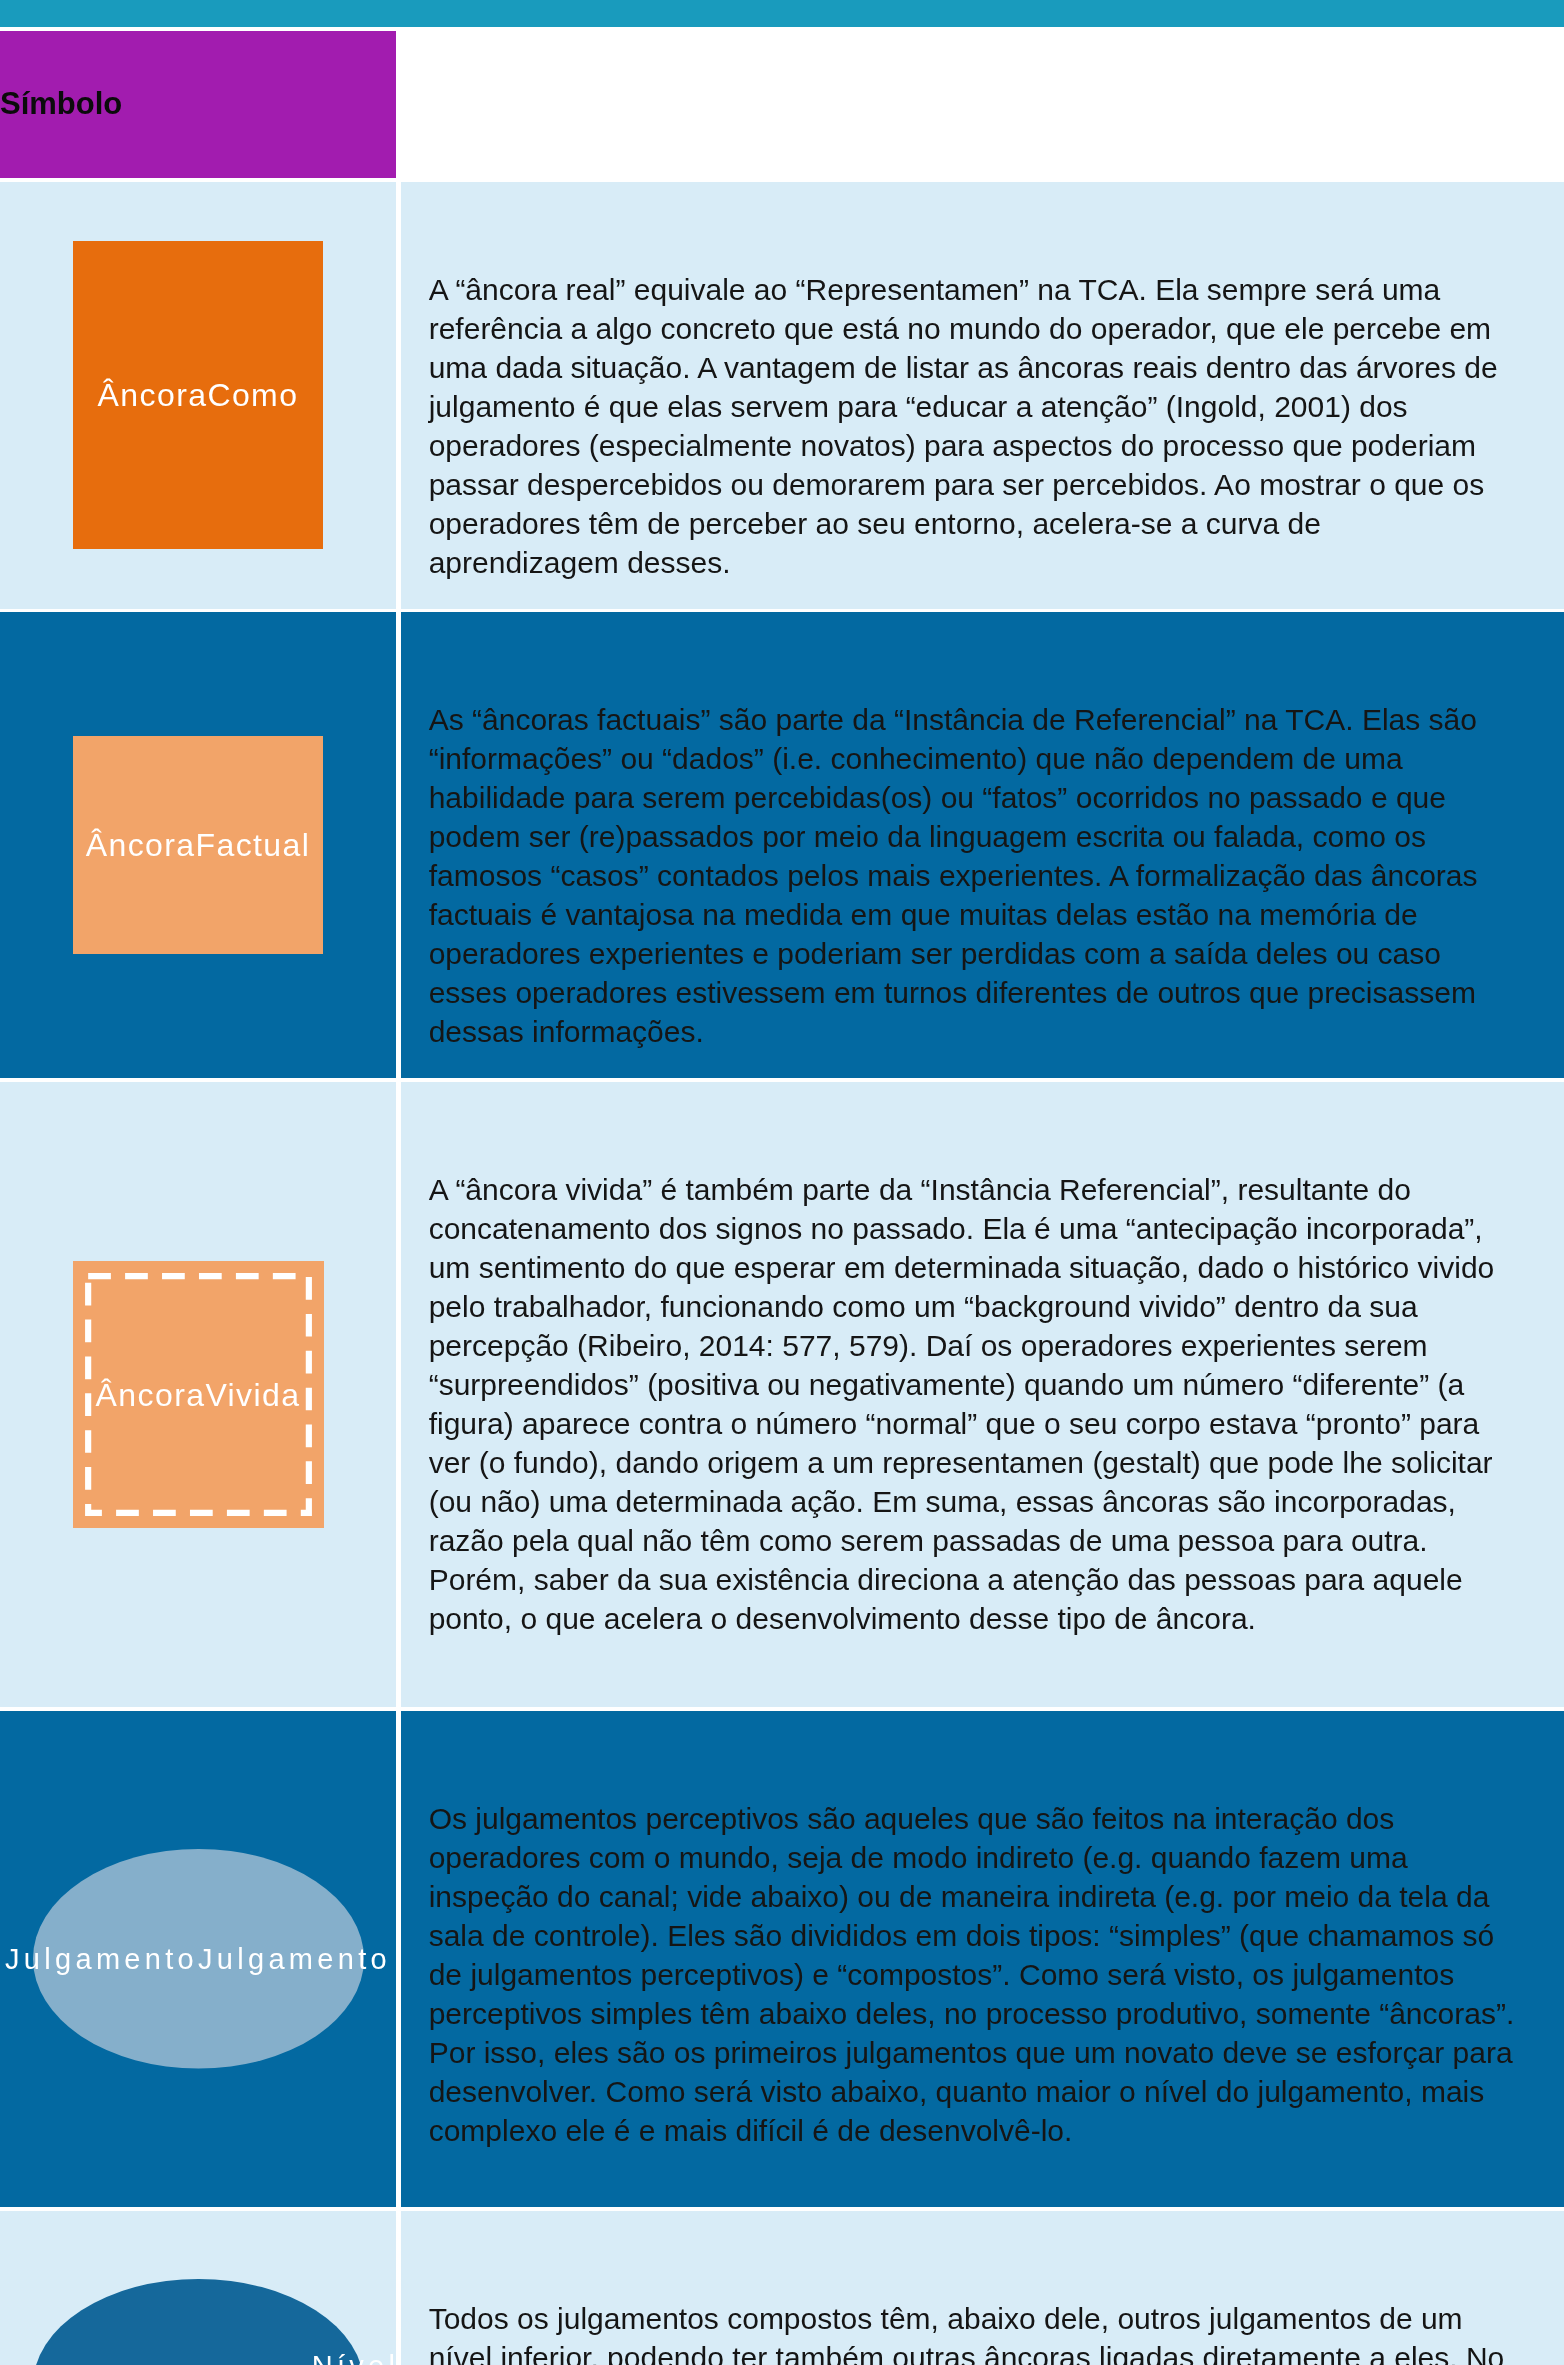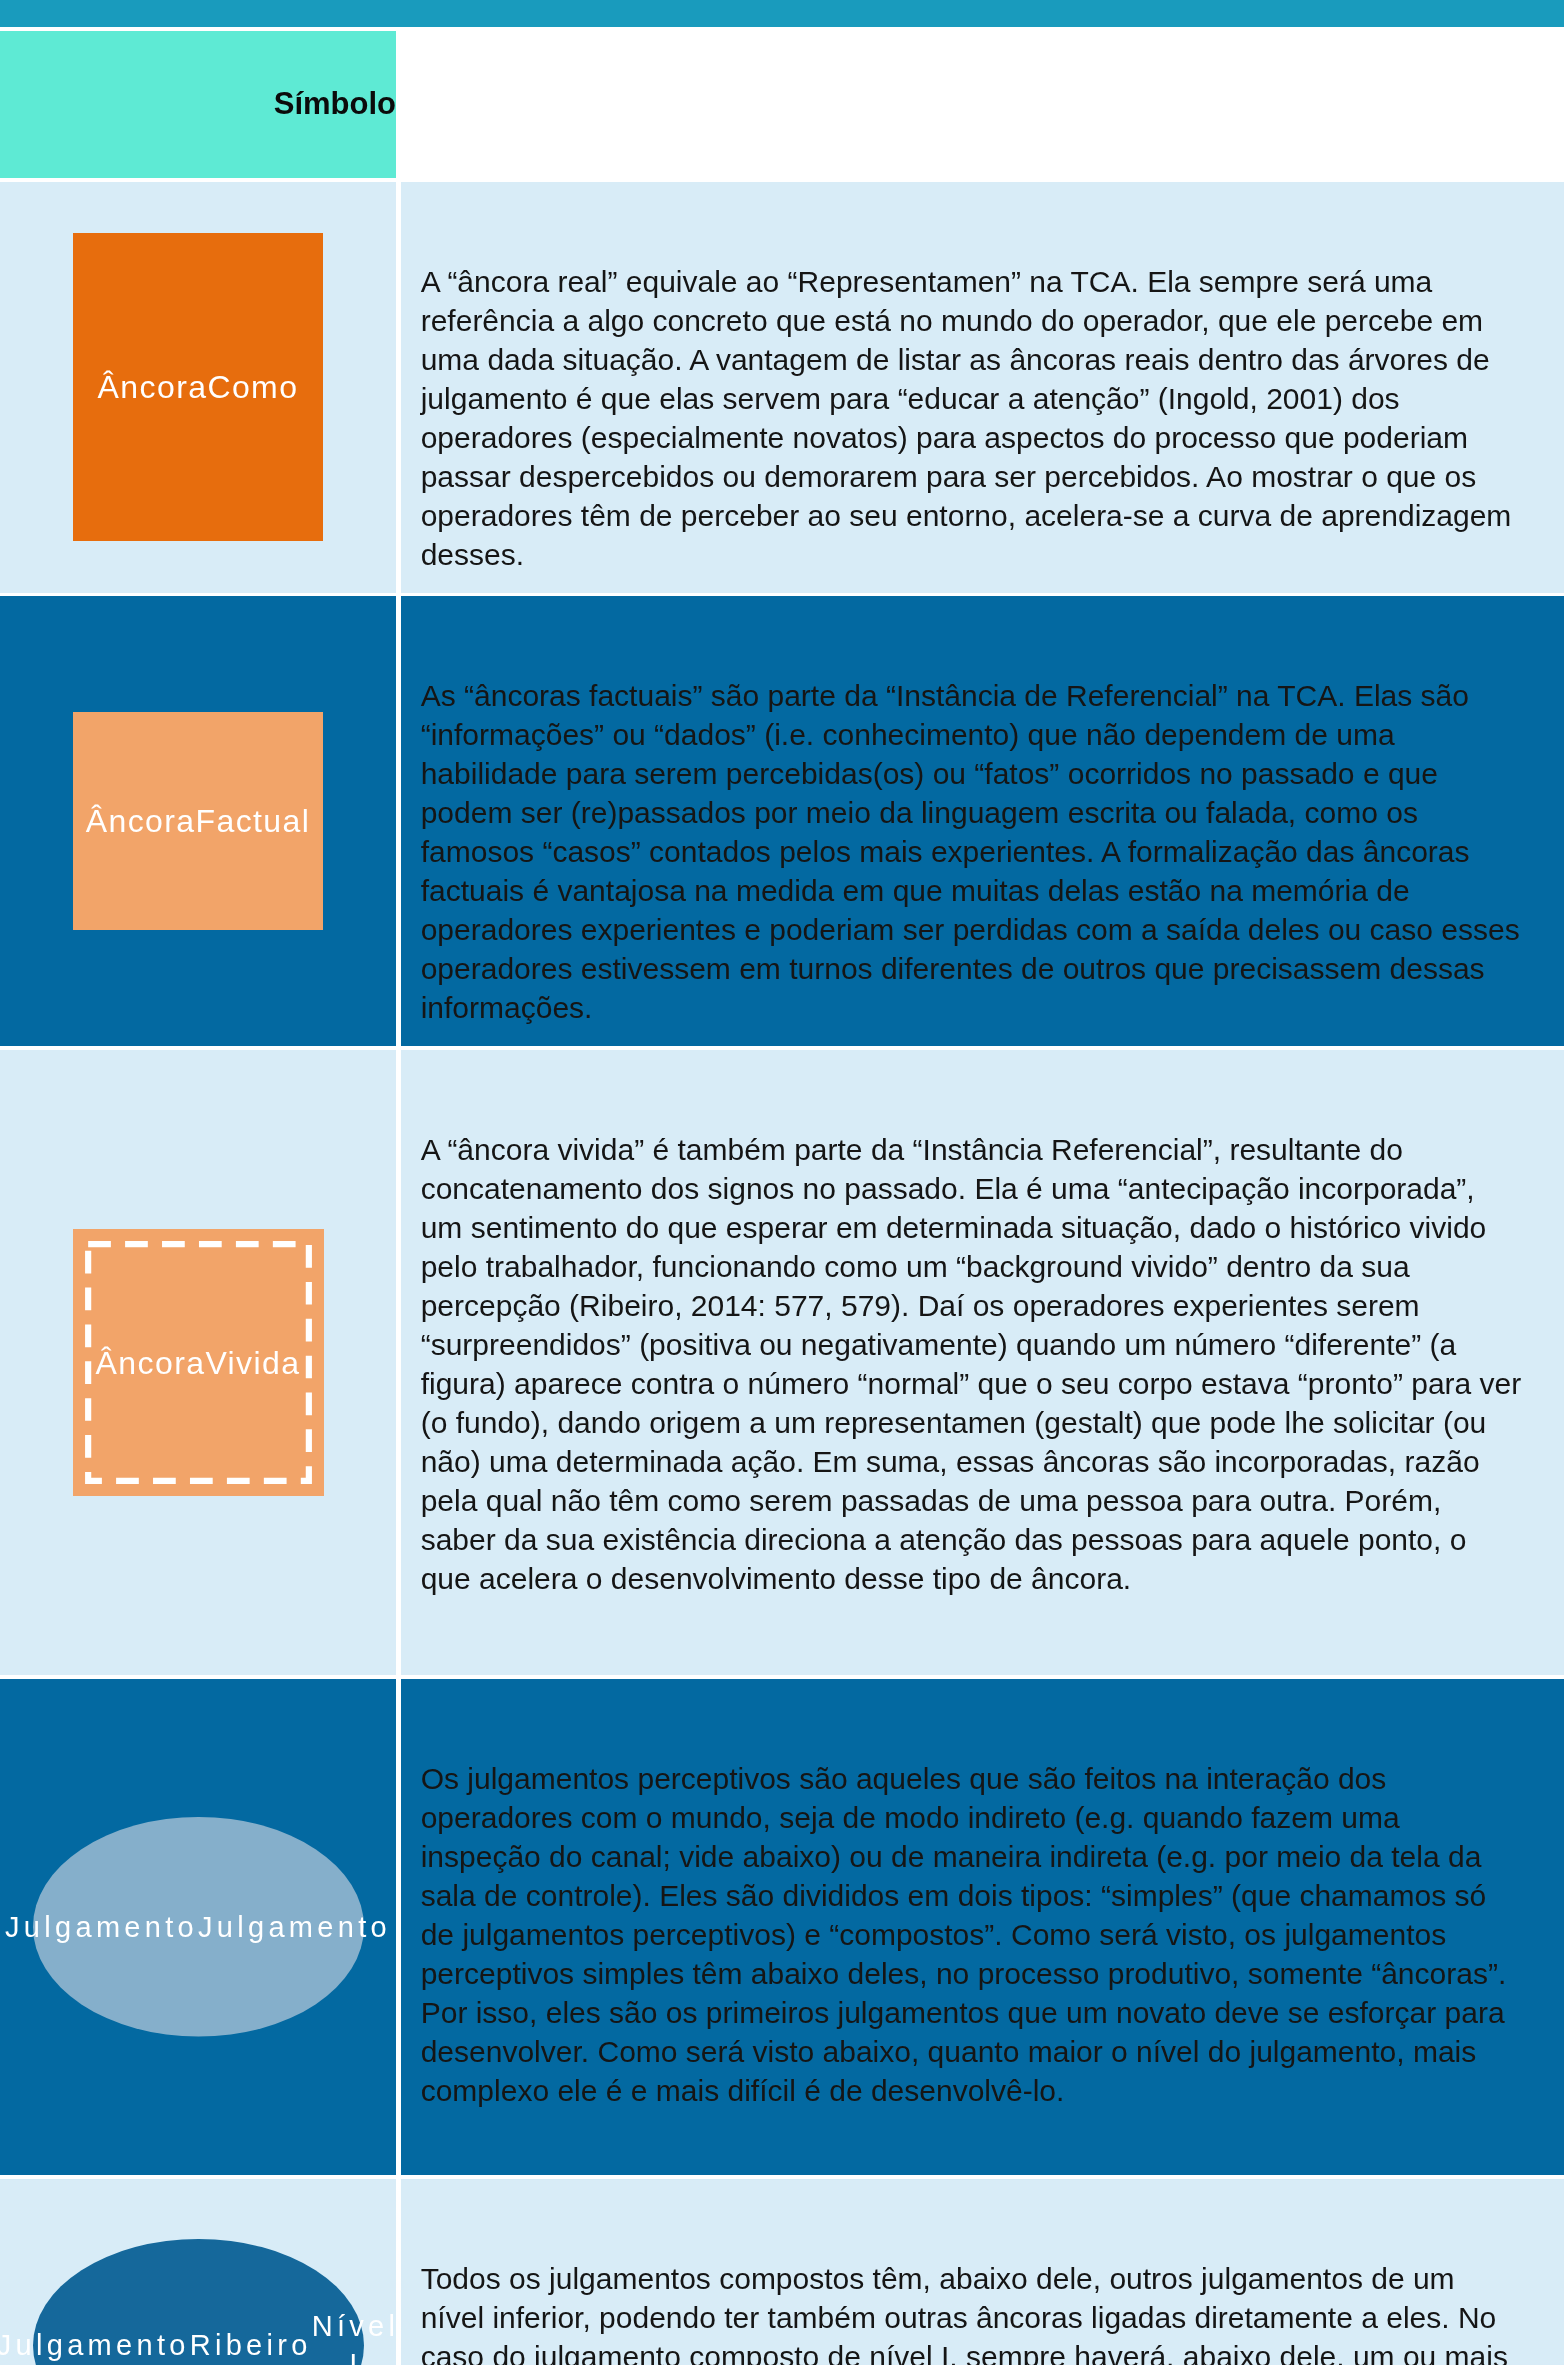--- a/index.html
+++ b/index.html
@@ -3,29 +3,29 @@
 <meta charset="utf-8">
 <style>
   html,body{margin:0;padding:0;background:#ffffff;}
   body{width:1565px;font-family:"Liberation Sans", sans-serif;color:#171717;}
   .page{width:1565px;min-height:3645px;background:#ffffff;display:flex;flex-direction:column;gap:3.8px;}
   .topbar{height:27px;width:100%;background:#199bbd;}
   .grid-row{display:grid;grid-template-columns:396px 4.7px 1fr;background:transparent;}
   .cell{box-sizing:border-box;}
   .colgap{background:#ffffff;}
   .header-row{height:147px;}
-  .header-row .cell{background:#5eead4;display:flex;align-items:center;justify-content:flex-end;}
+  .header-row .cell{background:#a21caf;display:flex;align-items:center;justify-content:flex-start;}
   .header-label{font-weight:bold;font-size:31px;color:#0b0b0b;}
   .row-dark .cell{background:#d8ecf7;}
   .row-light .cell{background:#0369a1;}
   .r1{min-height:392px;} .r2{min-height:431px;} .r3{min-height:625px;}
   .r4{min-height:496px;} .r5{min-height:326px;}
   .symbol-cell{display:flex;align-items:center;justify-content:center;}
   .def-cell{padding:80px 42px 19px 20px;}
-  .def-text{margin:0;font-size:30px;line-height:39px;color:#151515;}
+  .def-text{margin:8px;font-size:30px;line-height:39px;color:#151515;}
   .sym{position:relative;}
   .sym svg{position:absolute;left:0;top:0;width:100%;height:100%;}
   .sym-label{position:absolute;inset:0;display:flex;flex-direction:row;align-items:center;justify-content:center;
              color:#ffffff;font-size:29px;line-height:1.32;text-align:center;letter-spacing:2.4px;}
   .sym-label span{display:block;}
   .sq-label{font-size:32px;letter-spacing:1.4px;}
   .track-wide{letter-spacing:4.3px;}
   .sym-rect1{width:250px;height:308px;}
   .sym-rect2{width:250px;height:218px;}
   .sym-rect3{width:251px;height:267px;}

